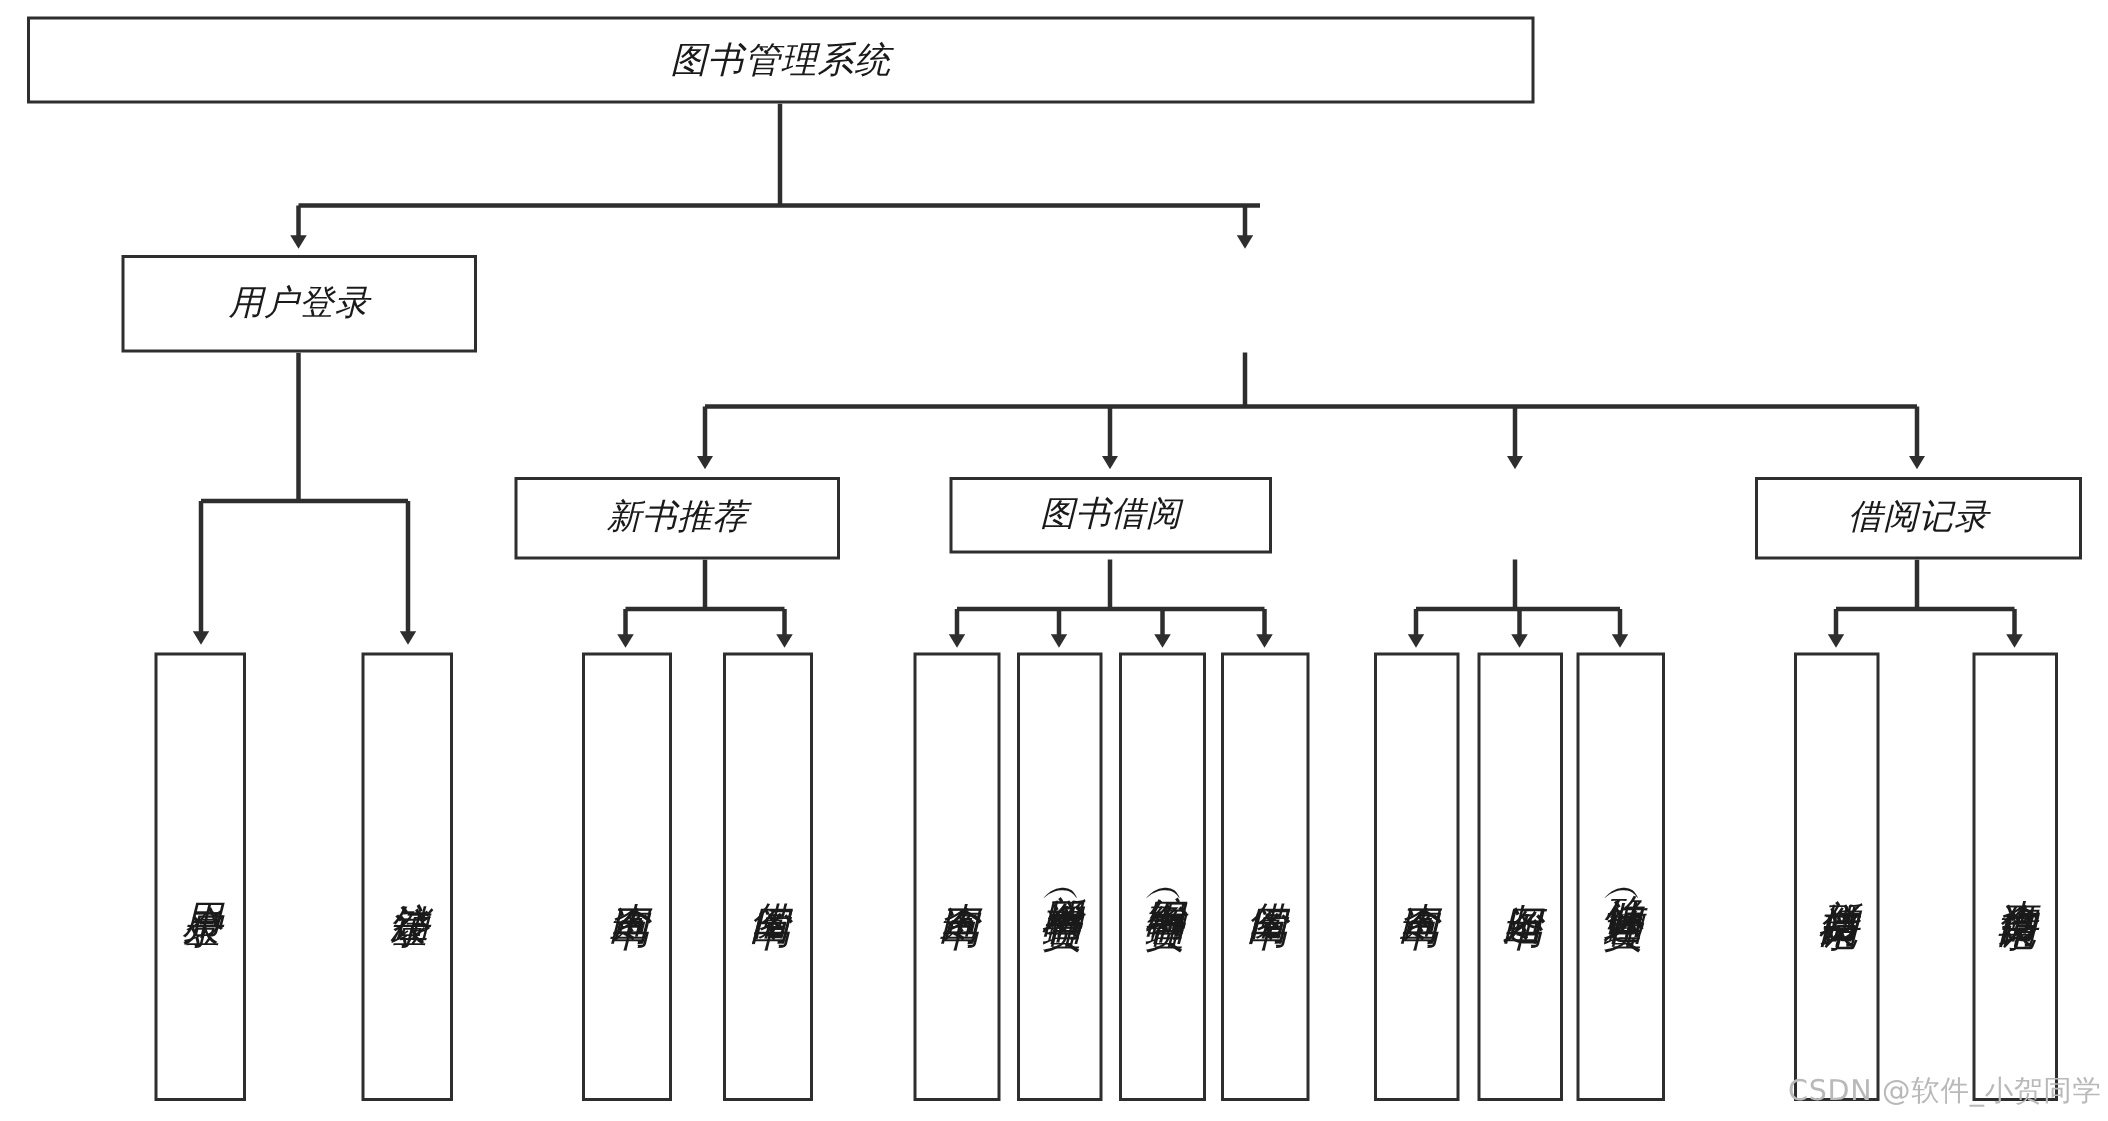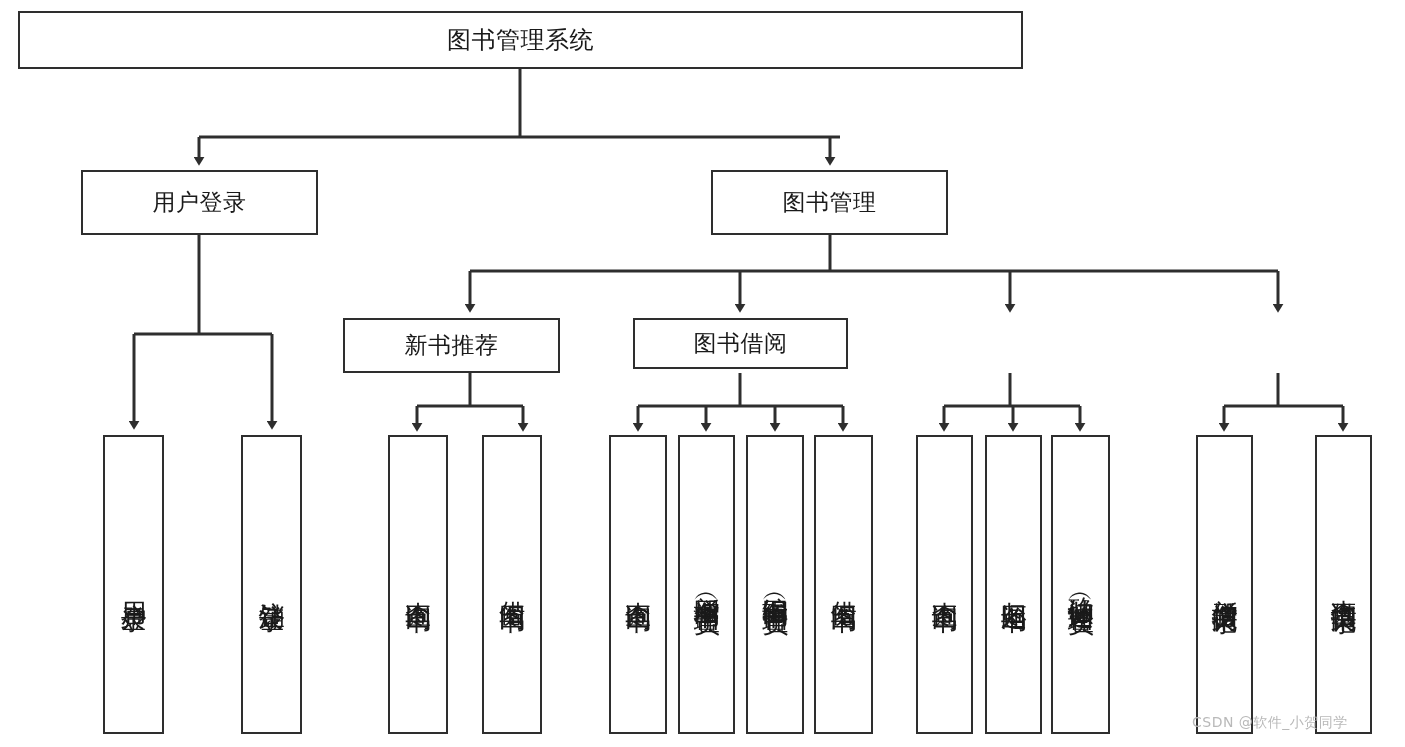--- a/index.html
+++ b/index.html
@@ -35,20 +35,21 @@
     align-items: center;
     justify-content: center;
     color: #1a1a1a;
     z-index: 2;
   }
   .node-label {
     display: block;
     text-align: center;
     line-height: 1.12;
     white-space: nowrap;
+    font-style: italic;
   }
   .node.horizontal .node-label {
     font-size: 23px;
     letter-spacing: 0.5px;
   }
   .node.root .node-label {
     font-size: 24px;
     letter-spacing: 0.5px;
   }
   .node.vertical {
@@ -62,21 +63,21 @@
     font-size: 26px;
     line-height: 1.05;
     letter-spacing: 2px;
     white-space: normal;
     max-height: 100%;
   }
   #watermark {
     position: absolute;
     left: 1192px;
     top: 714px;
-    font-size: 14px;
+    font-size: 19px;
     color: #b9b9b9;
     white-space: nowrap;
     z-index: 3;
     letter-spacing: 0.5px;
   }
 </style>
 </head>
 <body>
 
 <div id="diagram-root">
@@ -131,30 +132,30 @@
     </g>
   </svg>
 
   <div class="node root horizontal" style="left:18px; top:11px; width:1005px; height:58px;">
     <span class="node-label">图书管理系统</span>
   </div>
 
   <div class="node horizontal" style="left:81px; top:170px; width:237px; height:65px;">
     <span class="node-label">用户登录</span>
   </div>
-  <div class="node horizontal" style="left:711px; top:170px; width:237px; height:65px;">
-    <span class="node-label">图书管理</span>
-  </div>
 
   <div class="node horizontal" style="left:343px; top:318px; width:217px; height:55px;">
     <span class="node-label">新书推荐</span>
   </div>
   <div class="node horizontal" style="left:633px; top:318px; width:215px; height:51px;">
     <span class="node-label">图书借阅</span>
   </div>
+  <div class="node horizontal" style="left:1170px; top:318px; width:218px; height:55px;">
+    <span class="node-label">借阅记录</span>
+  </div>
 
   <div class="node vertical" style="left:103px; top:435px; width:61px; height:299px;">
     <span class="node-label">用户登录</span>
   </div>
   <div class="node vertical" style="left:241px; top:435px; width:61px; height:299px;">
     <span class="node-label">注销登录</span>
   </div>
 
   <div class="node vertical" style="left:388px; top:435px; width:60px; height:299px;">
     <span class="node-label">查询图书</span>

